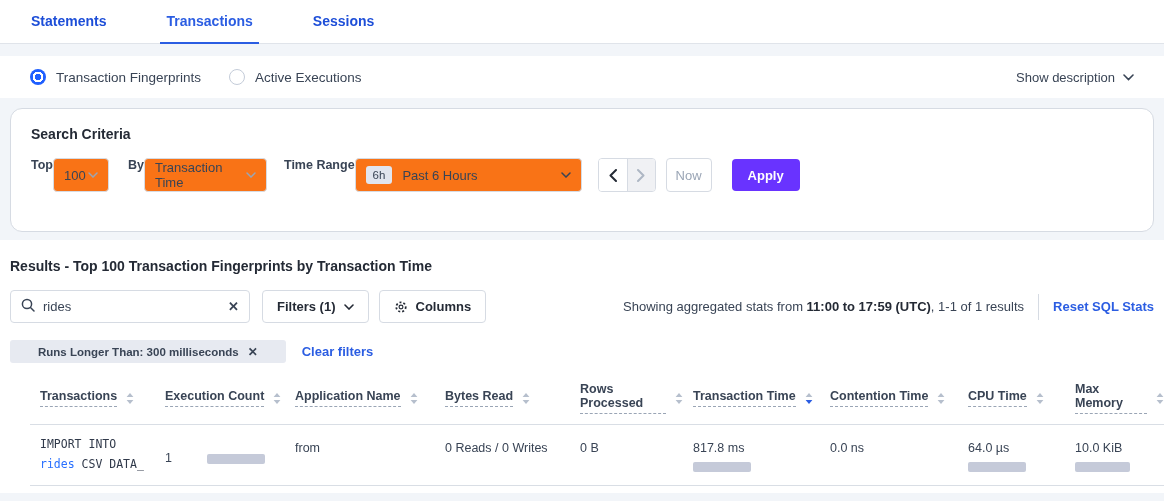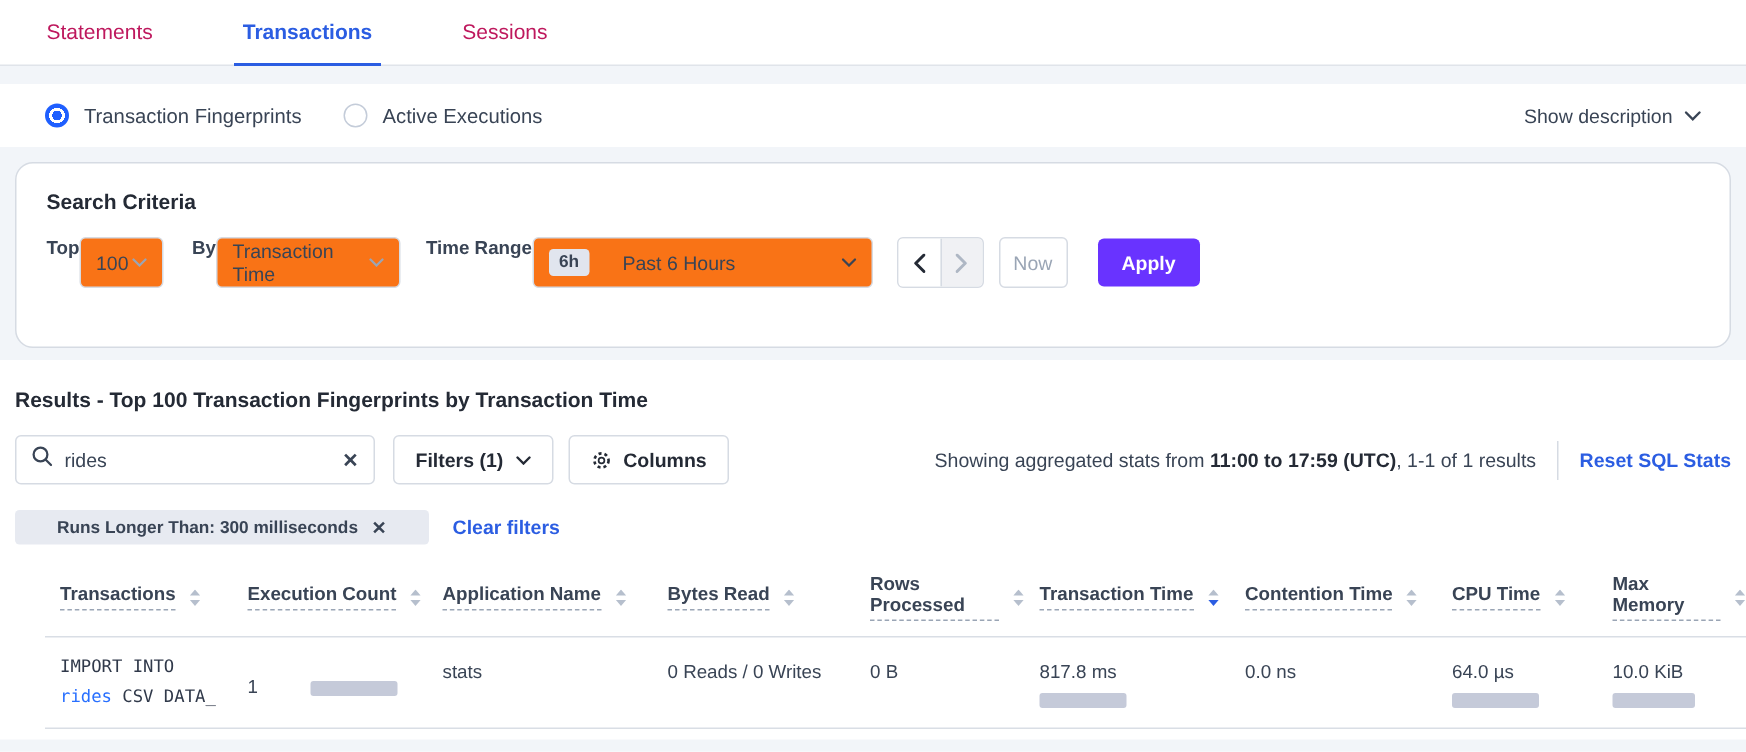--- a/index.html
+++ b/index.html
@@ -1,20 +1,20 @@
 <!DOCTYPE html>
 <html><head>
 <meta charset="utf-8">
 <style>
   * { margin:0; padding:0; box-sizing:border-box; }
   html,body { width:1164px; height:501px; background:#f2f5f9; font-family:"Liberation Sans", sans-serif; color:#394455; overflow:hidden; }
 
   
   .tabs-bar { background:#fff; height:44px; display:flex; align-items:stretch; padding-left:25px; gap:48px; border-bottom:1px solid #e0e4ea; }
-  .tab { display:flex; align-items:center; font-size:14px; color:#be185d; cursor:pointer; padding:0 6px; border-bottom:2px solid transparent; margin-bottom:-1px; }
+  .tab { display:flex; align-items:center; font-size:14px; color:#1d4ed8; cursor:pointer; padding:0 6px; border-bottom:2px solid transparent; margin-bottom:-1px;font-weight:bold; }
   .tab.active { color:#2b5de2; border-bottom-color:#2b5de2; font-weight:bold; }
 
   
   .view-strip { background:#fff; margin-top:12px; height:42px; display:flex; align-items:center; padding:0 30px; }
   .radio-opt { display:flex; align-items:center; gap:10px; font-size:13.5px; margin-right:28px; cursor:pointer; }
   .radio-dot { width:16px; height:16px; border-radius:50%; flex:0 0 auto; }
   .radio-dot.on { background:radial-gradient(circle, #1f5fff 0 3.2px, #ffffff 3.2px 5.2px, #1f5fff 5.2px 8px); }
   .radio-dot.off { background:#fff; border:1px solid #c4ccd9; }
   .show-desc { margin-left:auto; font-size:13px; color:#394455; display:flex; align-items:center; gap:8px; cursor:pointer; }
 
@@ -22,21 +22,21 @@
   .criteria-card { background:#fff; border:1px solid #d6dbe3; border-radius:12px; margin:10px 10px 0 10px; padding:17px 20px 22px 20px; height:124px; }
   .criteria-title { font-size:14px; font-weight:bold; color:#242a35; }
   .criteria-row { display:flex; align-items:flex-end; margin-top:16px; }
   .field { display:flex; flex-direction:row; }
   .field-label { font-size:12.5px; font-weight:bold; color:#394455; margin-bottom:6px; }
   .select { height:34px; border:1px solid #d6dbe3; border-radius:4px; background:#f97316; display:flex; align-items:center; font-size:13px; color:#394455; cursor:pointer; padding:0 10px; }
   .select .chev { margin-left:auto; }
   .sel-top { width:56px; margin-right:19px; }
   .sel-by { width:123px; margin-right:17px; }
   .sel-time { width:227px; }
-  .time-badge { background:#e1e5ee; color:#394455; font-size:11.5px; font-weight:bold; border-radius:3px; padding:3px 7px; margin-right:22px; }
+  .time-badge { background:#e1e5ee; color:#394455; font-size:11.5px; font-weight:normal; border-radius:3px; padding:3px 7px; margin-right:10px; }
   .arrow-group { display:flex; height:34px; border:1px solid #d6dbe3; border-radius:4px; overflow:hidden; margin-left:16px; }
   .arrow-btn { width:28px; display:flex; align-items:center; justify-content:center; background:#fff; cursor:pointer; }
   .arrow-btn.disabled { background:#f0f1f4; cursor:default; border-left:1px solid #d6dbe3; }
   .now-btn { height:34px; width:46px; margin-left:10px; border:1px solid #d6dbe3; border-radius:4px; background:#fff; color:#9aa5b5; font-size:13px; display:flex; align-items:center; justify-content:center; cursor:default; }
   .apply-btn { height:32px; margin-left:20px; margin-bottom:1px; padding:0 16px; border:none; border-radius:4px; background:#6933ff; color:#fff; font-size:13px; font-weight:bold; display:flex; align-items:center; cursor:pointer; }
 
   
   .results { background:#fff; margin-top:8px; padding:18px 10px 0 10px; height:253px; }
   .results-title { font-size:14px; font-weight:bold; color:#242a35; }
   .controls-row { display:flex; align-items:center; margin-top:16px; }
@@ -287,21 +287,21 @@
 
     <div class="tbl-grid tbl-row">
       <div class="td sql">
         <div>IMPORT INTO</div>
         <div><span class="hl">rides</span><span> CSV DATA_</span></div>
       </div>
       <div class="td count-cell">
         <span>1</span>
         <span class="bar"></span>
       </div>
-      <div class="td">stats</div>
+      <div class="td">from</div>
       <div class="td">0 Reads / 0 Writes</div>
       <div class="td">0 B</div>
       <div class="td metric">
         <div>817.8 ms</div>
         <div class="bar"></div>
       </div>
       <div class="td">0.0 ns</div>
       <div class="td metric">
         <div>64.0 µs</div>
         <div class="bar"></div>

